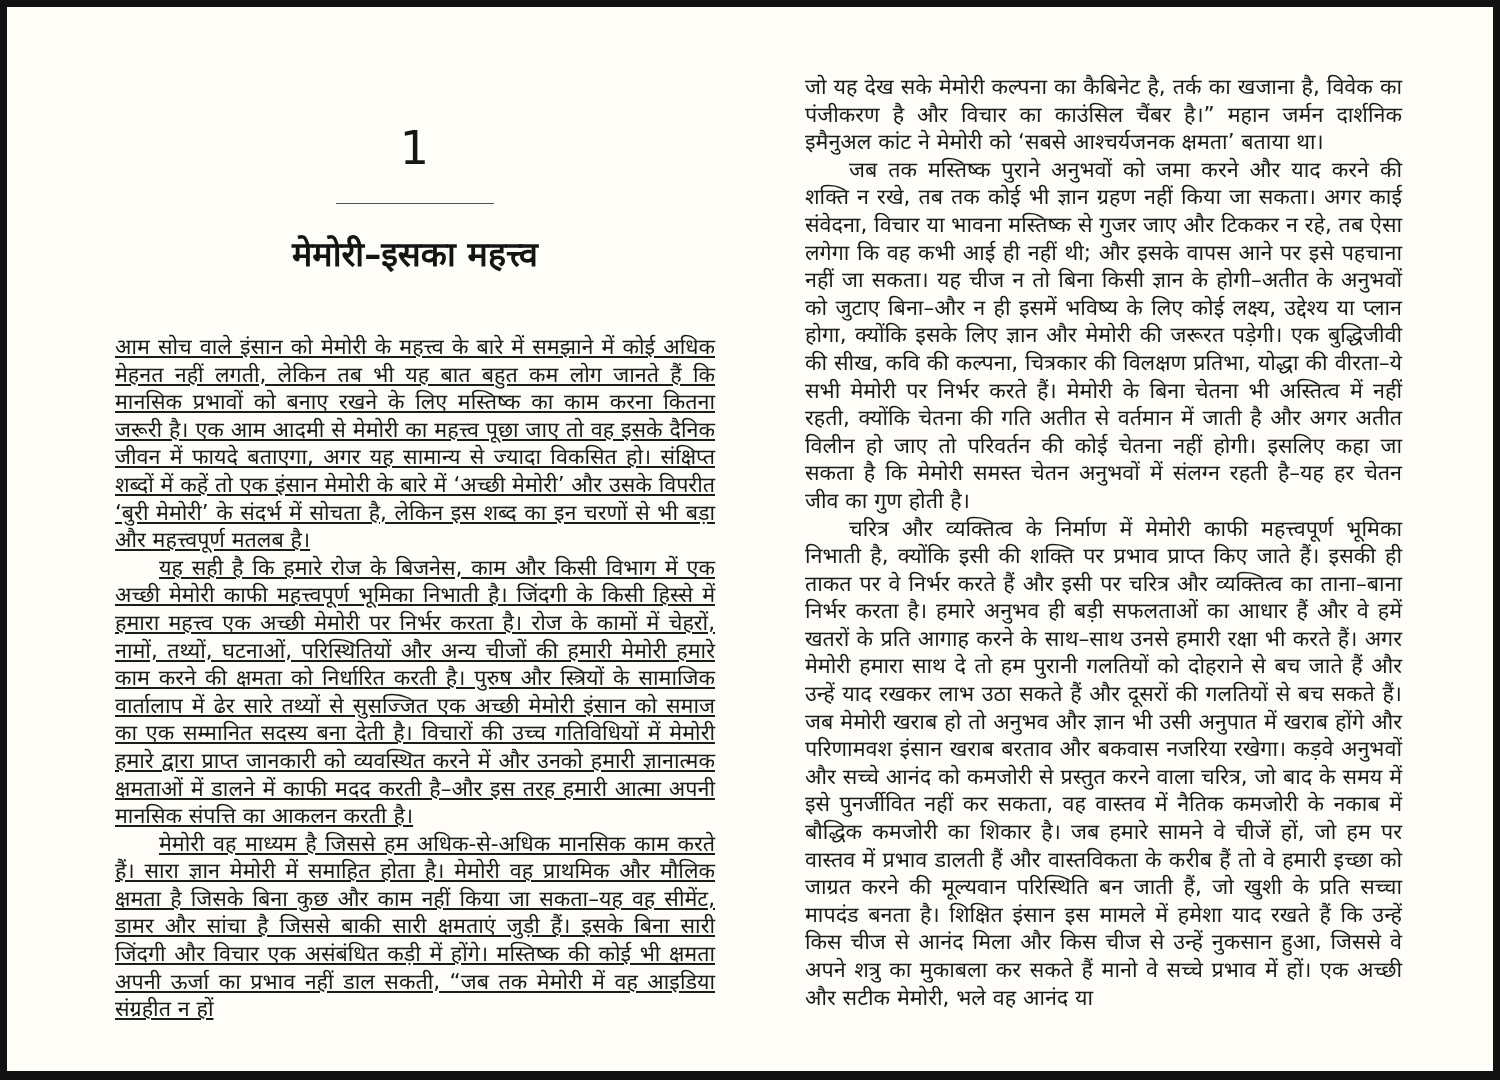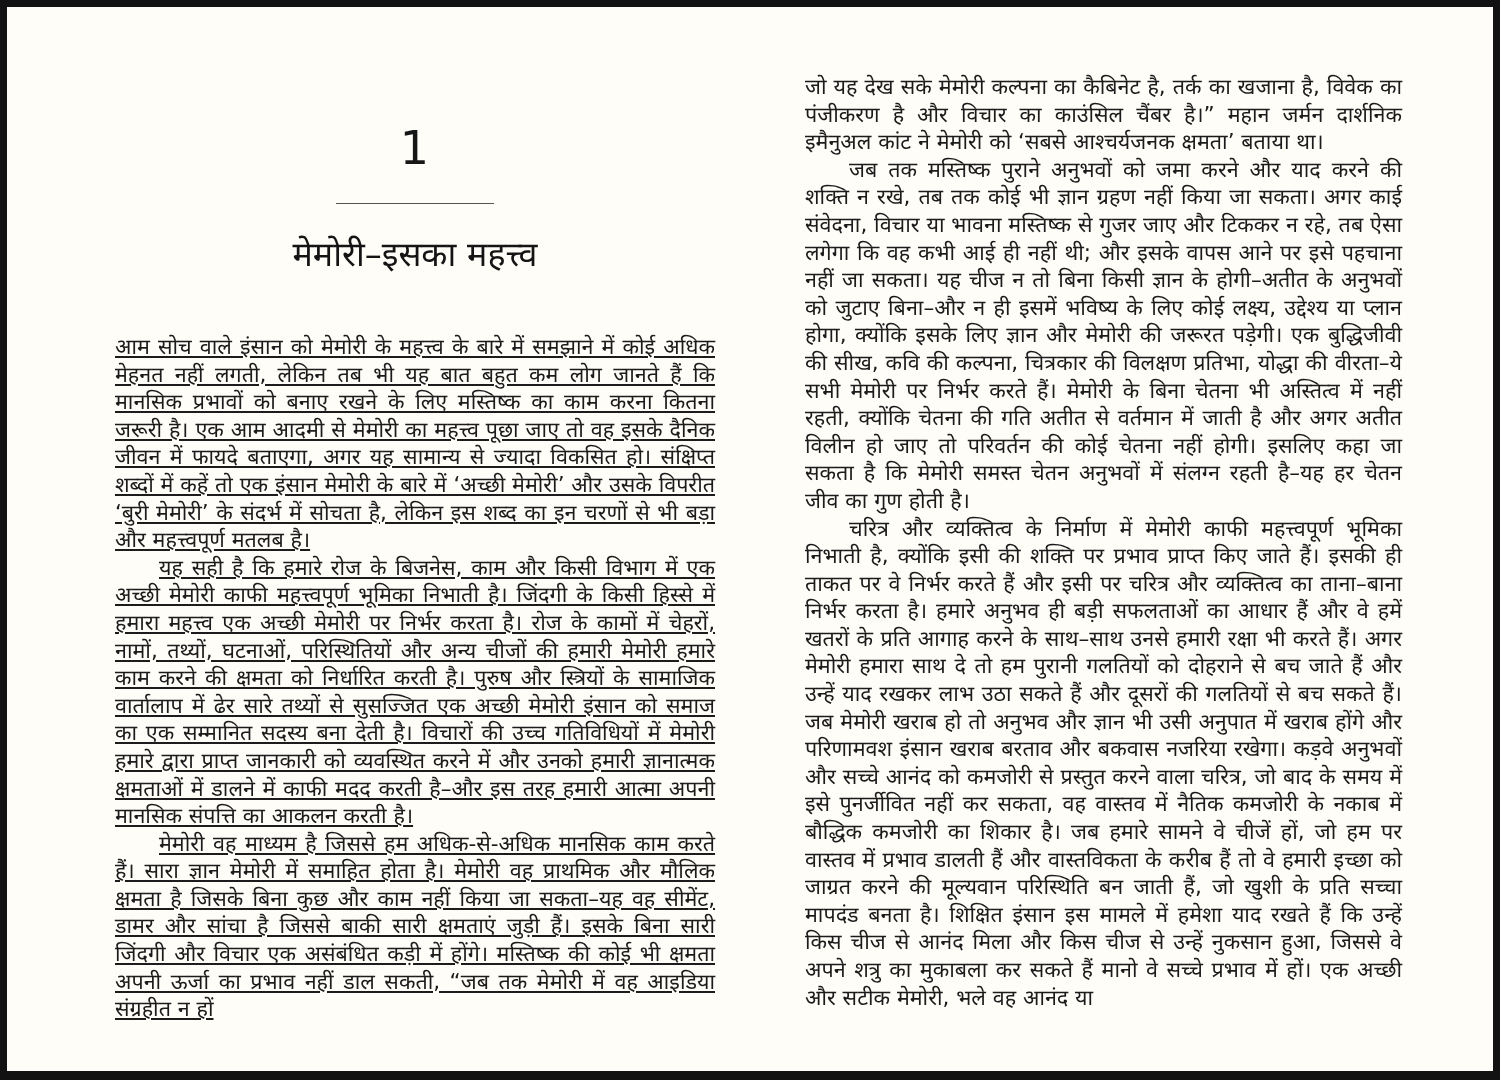--- a/index.html
+++ b/index.html
@@ -47,21 +47,21 @@
     letter-spacing: 1px;
   }
   .chapter-rule {
     width: 158px;
     height: 0;
     border-top: 1.5px solid #555;
     margin: 32px auto 0 auto;
   }
   .chapter-title {
     font-size: 34px;
-    font-weight: normal;
+    font-weight: bold;
     margin: 26px 0 0 0;
     color: #141414;
   }
   .body-text {
     position: absolute;
     left: 0;
     right: 0;
   }
   .left-column .body-text {
     top: 326px;

